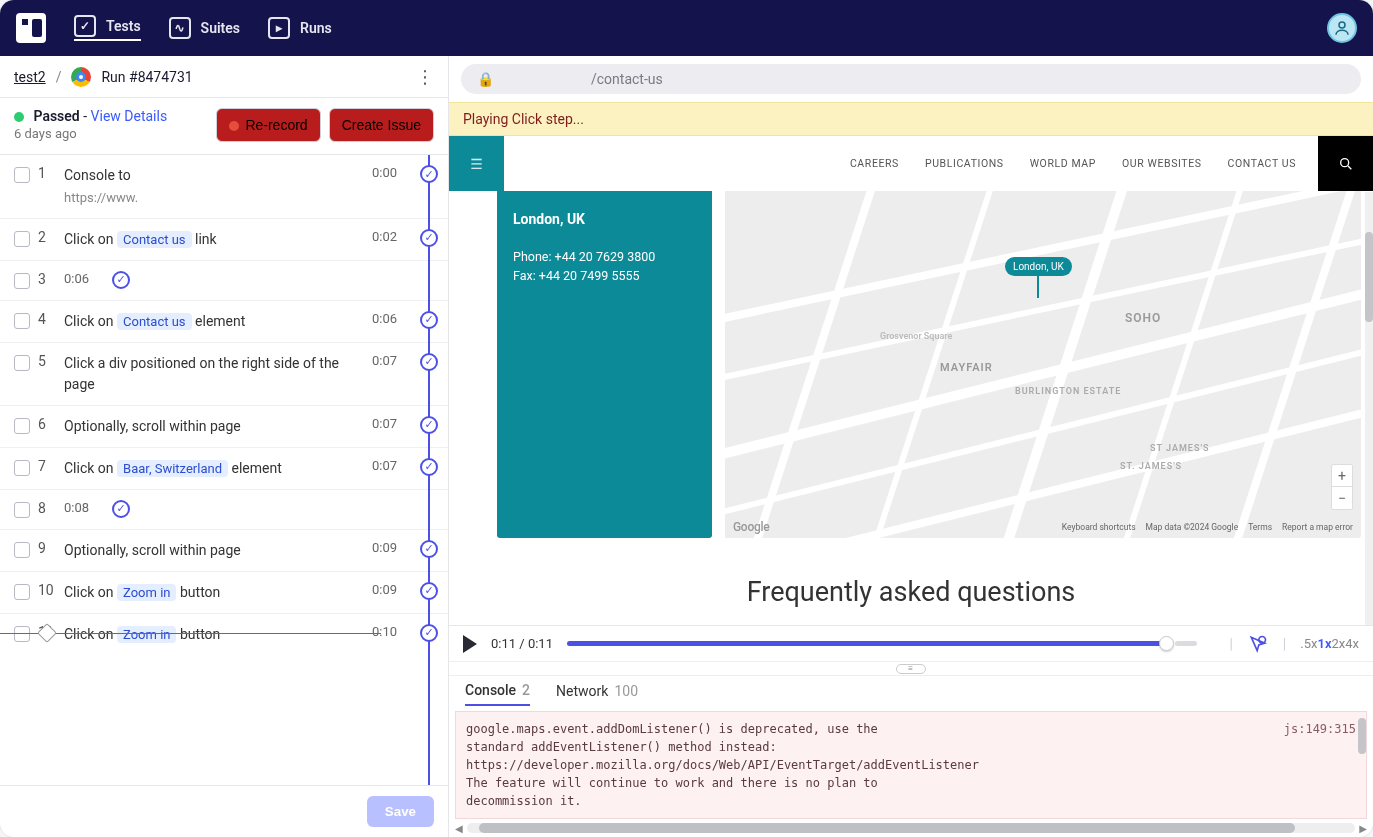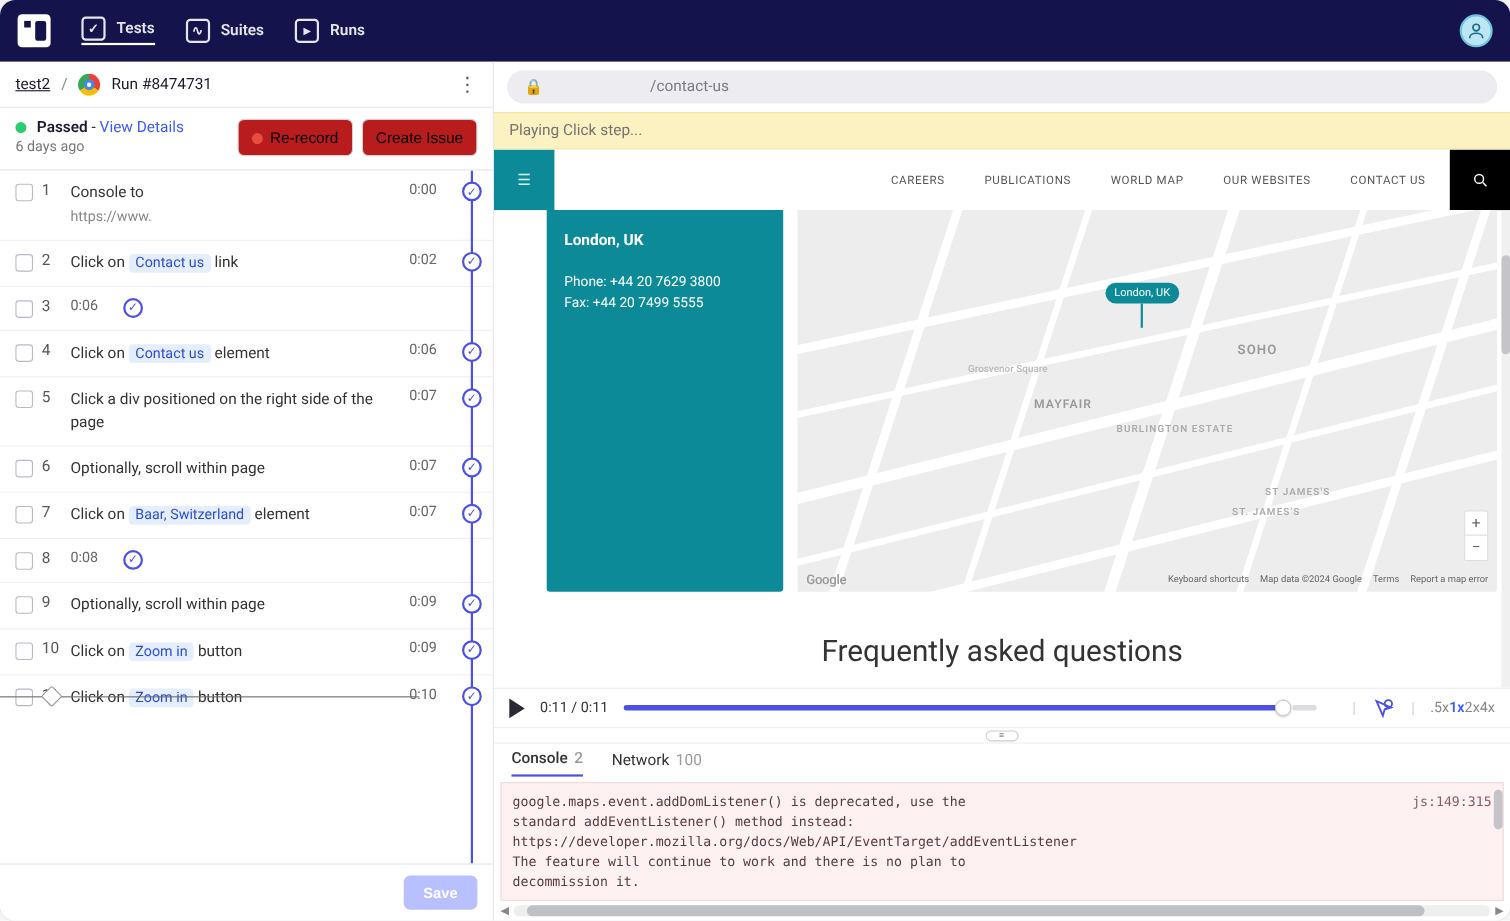--- a/index.html
+++ b/index.html
@@ -53,27 +53,27 @@
 
 .leftfoot { border-top:1px solid #e5e5ea; padding:10px 14px; display:flex; justify-content:flex-end; }
 .save-btn { background:#b9c0ff; color:#fff; border:none; border-radius:6px; padding:8px 18px; font-weight:600; }
 
 
 .rightcol { flex:1; display:flex; flex-direction:column; position:relative; }
 .urlbar-row { height:46px; display:flex; align-items:center; padding:8px 12px; }
 .urlbar { flex:1; background:#ececf1; border-radius:22px; height:30px; display:flex; align-items:center; color:#7a7a85; font-size:14px; position:relative; }
 .urlbar .lock { position:absolute; left:16px; font-size:14px; color:#888; }
 .urlbar .urltext { position:absolute; left:130px; }
-.playing-banner { background:#fcf2c1; border-top:1px solid #f1e49b; border-bottom:1px solid #f1e49b; padding:8px 14px; color:#737373; font-size:14px; }
+.playing-banner { background:#fcf2c1; border-top:1px solid #f1e49b; border-bottom:1px solid #f1e49b; padding:8px 14px; color:#7f1d1d; font-size:14px; }
 
 
 .site-frame { flex:1; position:relative; overflow:hidden; background:#fff; }
 .site-header { position:absolute; top:0; left:0; right:0; height:55px; background:#fff; display:flex; align-items:center; }
 .hamb { width:55px; height:55px; background:#0c8a98; display:flex; align-items:center; justify-content:center; color:#cfeef2; }
-.site-nav { margin-left:auto; display:flex; gap:36px; font-size:10.5px; letter-spacing:.6px; color:#555; padding-right:0; }
+.site-nav { margin-left:auto; display:flex; gap:26px; font-size:10.5px; letter-spacing:.6px; color:#555; padding-right:0; }
 .searchbox { width:55px; height:55px; background:#000; display:flex; align-items:center; justify-content:center; margin-left:22px; }
 .teal-panel { position:absolute; left:48px; top:55px; width:215px; height:347px; background:#0c8a98; color:#fff; padding:18px 16px; font-size:12.5px; line-height:1.5; border-radius:0 0 3px 3px; }
 .teal-panel .city { font-weight:700; font-size:14px; margin-bottom:18px; }
 .teal-panel .block { margin-bottom:16px; }
 .map-area { position:absolute; left:276px; right:12px; top:55px; height:347px; background:#ededed; border-radius:0 0 3px 0; overflow:hidden; }
 .map-pin { position:absolute; left:280px; top:66px; background:#0c8a98; color:#fff; font-size:10px; padding:4px 8px; border-radius:11px; white-space:nowrap; }
 .map-pin::after { content:''; position:absolute; left:50%; bottom:-22px; width:2px; height:22px; background:#0c8a98; transform:translateX(-50%); }
 .map-label { position:absolute; font-size:9px; letter-spacing:1px; color:#aaa; font-weight:600; text-transform:uppercase; }
 .map-controls { position:absolute; right:8px; bottom:28px; width:22px; background:#fff; border:1px solid #ddd; border-radius:2px; display:flex; flex-direction:column; }
 .map-controls div { height:22px; display:flex; align-items:center; justify-content:center; font-size:14px; color:#666; border-bottom:1px solid #ddd; }

